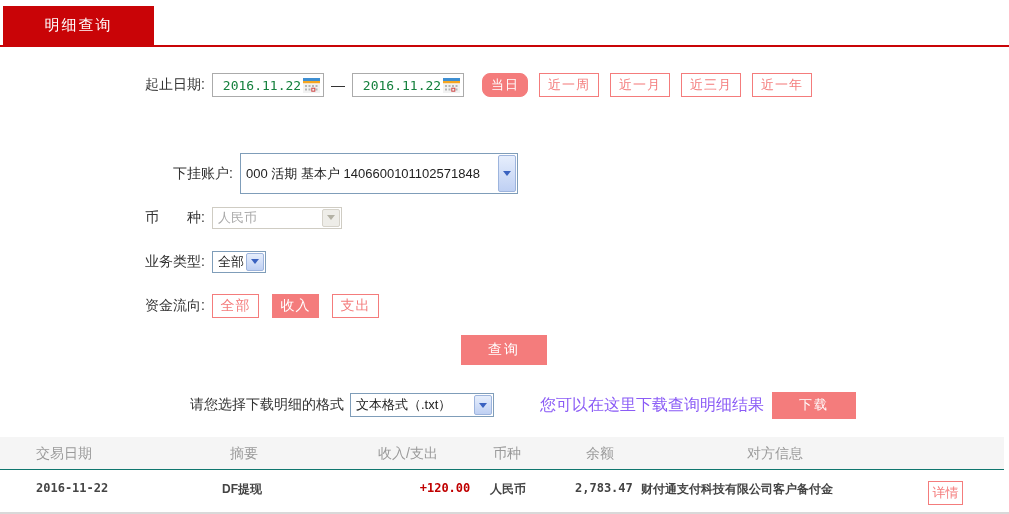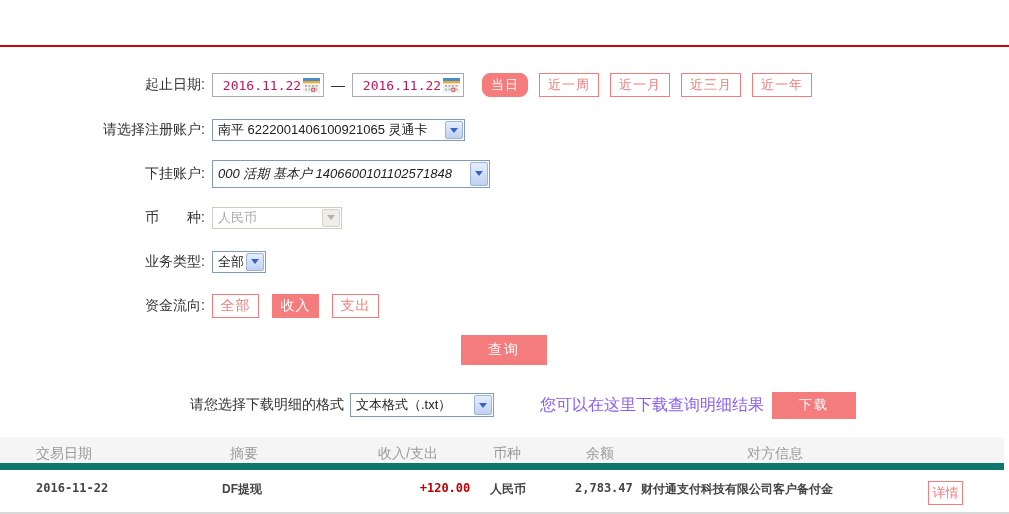--- a/index.html
+++ b/index.html
@@ -27,21 +27,21 @@
   }
   .fcontent { margin-left:7px; display:flex; align-items:center; }
 
   
   .date-box {
     width:112px; height:24px; border:1px solid #ababab; background:#fff;
     display:flex; align-items:center; position:relative;
   }
   .date-box input {
     border:none; outline:none; width:86px; height:20px; margin-left:6px;
-    font-family:"DejaVu Sans Mono", monospace; font-size:13px; color:#be185d;
+    font-family:"DejaVu Sans Mono", monospace; font-size:13px; color:#15803d;
     text-align:center; background:transparent;
   }
   .cal-icon { position:absolute; right:3px; top:3px; width:17px; height:17px; cursor:pointer; }
   .date-dash { margin:0 7px; color:#333; font-size:14px; }
 
   
   .quick-group { display:flex; margin-left:18px; }
   .qbtn {
     height:24px; padding:0 8px; margin-right:11px; font-size:13px;
     display:flex; align-items:center; justify-content:center;
@@ -97,21 +97,21 @@
   .dl-hint { font-size:16px; color:#8b5cf6; margin-left:46px; }
   .dl-btn {
     width:84px; height:27px; margin-left:8px; background:#f47c7c; color:#fff;
     border:none; font-size:13px; letter-spacing:2px; cursor:pointer;
     font-family:"Liberation Sans", sans-serif;
   }
 
   
   .thead {
     position:absolute; left:0; top:437px; width:1004px; height:33px;
-    background:#f5f5f5; border-bottom:7px solid #0f766e;
+    background:#f5f5f5; border-bottom:1px solid #0f766e;
   }
   .thead span { position:absolute; top:8px; font-size:14px; color:#9a9a9a; }
   .th-date   { left:36px; }
   .th-sum    { left:230px; }
   .th-amount { left:378px; }
   .th-cur    { left:493px; }
   .th-bal    { left:586px; }
   .th-cp     { left:747px; }
 
   .trow { position:absolute; left:0; top:470px; width:1009px; height:38px; background:#fff; }
@@ -128,20 +128,23 @@
     background:#fff; border:1px solid #f47c7c; color:#f47c7c; font-size:13px;
     cursor:pointer; font-family:"Liberation Sans", sans-serif;
     display:flex; align-items:center; justify-content:center;
   }
 </style>
 </head>
 <body>
 
 <div class="page">
 
+  <div class="tab">
+    <span>明细查询</span>
+  </div>
   <div class="tab-underline"></div>
 
   <div class="frow" style="top:73px; height:24px;">
     <div class="flabel">起止日期:</div>
     <div class="fcontent">
       <div class="date-box">
         <input type="text" value="2016.11.22" style="">
         <span class="cal-icon">
           <svg width="17" height="17" viewBox="0 0 17 17">
             <rect x="0" y="1" width="17" height="3" fill="#3f8fd2"></rect>
@@ -184,34 +187,25 @@
       <div class="quick-group">
         <div class="qbtn active">当日</div>
         <div class="qbtn">近一周</div>
         <div class="qbtn">近一月</div>
         <div class="qbtn">近三月</div>
         <div class="qbtn">近一年</div>
       </div>
     </div>
   </div>
 
-  <div class="frow" style="top:118px; height:24px;">
-    <div class="flabel">请选择注册账户:</div>
-    <div class="fcontent">
-      <div class="sel" style="width:253px;">
-        <span class="sel-text">南平 6222001406100921065 灵通卡</span>
-        <span class="sel-arrow"></span>
-      </div>
-    </div>
-  </div>
-
-  <div class="frow" style="top:161px; height:25px;">
+
+  <div class="frow" style="top:161px; height:25px;margin-left:28px;">
     <div class="flabel">下挂账户:</div>
     <div class="fcontent">
-      <div class="sel" style="width:278px; height:28px;font-style:italic;">
+      <div class="sel" style="width:278px; height:41px;">
         <span class="sel-text">000 活期 基本户 1406600101102571848</span>
         <span class="sel-arrow"></span>
       </div>
     </div>
   </div>
 
   <div class="frow" style="top:206px; height:23px;">
     <div class="flabel">币　　种:</div>
     <div class="fcontent">
       <div class="sel disabled" style="width:130px;">

